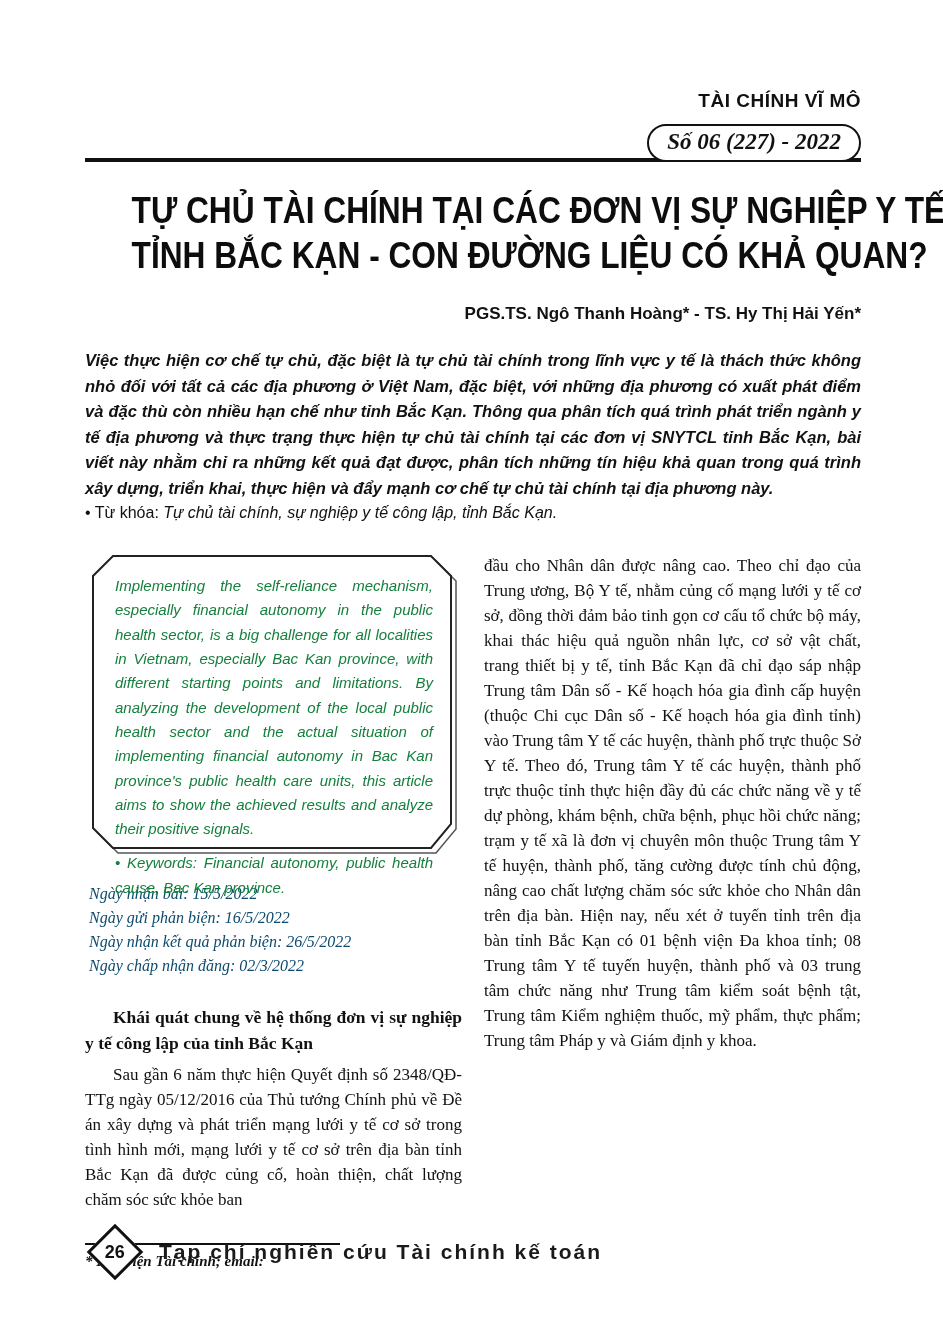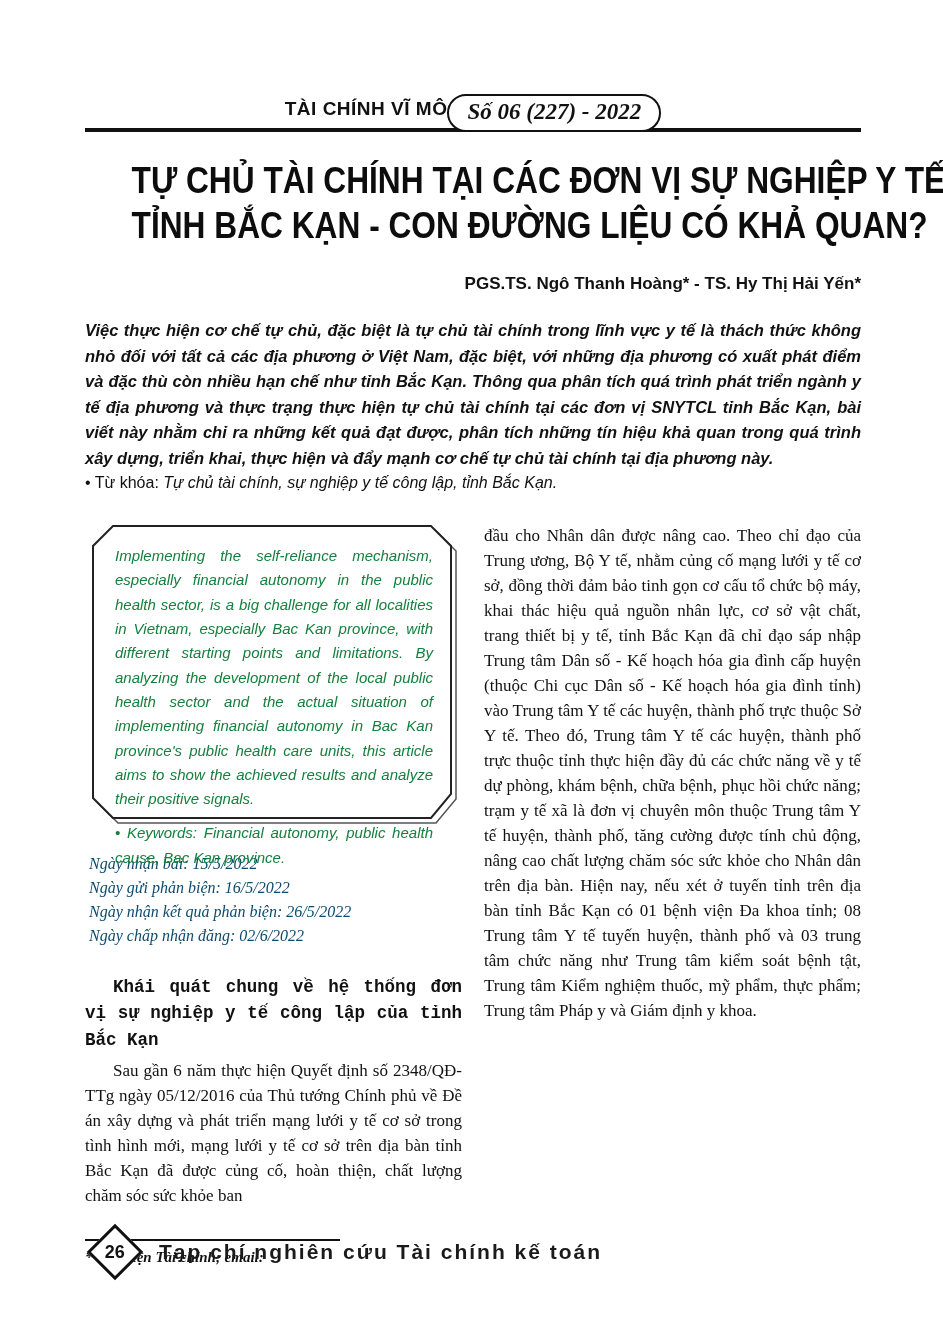--- a/index.html
+++ b/index.html
@@ -9,21 +9,21 @@
     width:943px; height:1333px;
     margin:0 auto;
     background:#ffffff;
     color:#111;
     font-family:"Liberation Serif", serif;
     overflow:hidden;
   }
   .content { position:absolute; left:85px; top:90px; width:776px; }
 
   
-  .header-row { display:flex; justify-content:center; align-items:flex-end; }
+  .header-row { display:flex; justify-content:flex-end; align-items:flex-end;flex-direction:column; }
   .section-label {
     font-family:"Liberation Sans", sans-serif;
     font-weight:700; font-size:19px; letter-spacing:.5px;
     padding-bottom:8px;
   }
   .issue-badge {
     font-family:"Liberation Serif", serif;
     font-weight:700; font-style:italic; font-size:23px;
     border:2.5px solid #111; border-radius:22px;
     padding:3px 18px 5px 18px;
@@ -74,21 +74,21 @@
 
   .dates {
     margin-top:26px; margin-left:4px;
     font-family:Liberation Serif, serif;
     font-style:italic; font-size:16px; line-height:1.5; color:#0c4a6e;
   }
 
   .section-heading {
     margin-top:26px;
     font-weight:700; font-size:17.5px; line-height:1.5;
-    text-align:justify; text-indent:28px;font-family:Liberation Mono, monospace;
+    text-align:justify; text-indent:28px;
   }
   .body-para {
     font-size:17px; line-height:1.47; text-align:justify;
   }
   .indent { text-indent:28px; }
   .col-left .body-para { margin-top:6px; }
   .col-right .body-para + .body-para { margin-top:2px; }
 
   
   .footnote-rule { width:255px; height:2.5px; background:#111; margin-top:30px; }
@@ -155,21 +155,21 @@
             <div class="kw2">
               <span>• Keywords: </span><span>Financial autonomy, public health cause, Bac Kan province.</span>
             </div>
           </div>
         </div>
 
         <div class="dates">
           <div>Ngày nhận bài: 15/5/2022</div>
           <div>Ngày gửi phản biện: 16/5/2022</div>
           <div>Ngày nhận kết quả phản biện: 26/5/2022</div>
-          <div>Ngày chấp nhận đăng: 02/6/2022</div>
+          <div>Ngày chấp nhận đăng: 02/3/2022</div>
         </div>
 
         <div class="section-heading">Khái quát chung về hệ thống đơn vị sự nghiệp y tế công lập của tỉnh Bắc Kạn</div>
 
         <p class="body-para indent">Sau gần 6 năm thực hiện Quyết định số 2348/QĐ-TTg ngày 05/12/2016 của Thủ tướng Chính phủ về Đề án xây dựng và phát triển mạng lưới y tế cơ sở trong tình hình mới, mạng lưới y tế cơ sở trên địa bàn tỉnh Bắc Kạn đã được củng cố, hoàn thiện, chất lượng chăm sóc sức khỏe ban</p>
       </div>
 
       <div class="col col-right">
         <p class="body-para">đầu cho Nhân dân được nâng cao. Theo chỉ đạo của Trung ương, Bộ Y tế, nhằm củng cố mạng lưới y tế cơ sở, đồng thời đảm bảo tinh gọn cơ cấu tổ chức bộ máy, khai thác hiệu quả nguồn nhân lực, cơ sở vật chất, trang thiết bị y tế, tỉnh Bắc Kạn đã chỉ đạo sáp nhập Trung tâm Dân số - Kế hoạch hóa gia đình cấp huyện (thuộc Chi cục Dân số - Kế hoạch hóa gia đình tỉnh) vào Trung tâm Y tế các huyện, thành phố trực thuộc Sở Y tế. Theo đó, Trung tâm Y tế các huyện, thành phố trực thuộc tỉnh thực hiện đầy đủ các chức năng về y tế dự phòng, khám bệnh, chữa bệnh, phục hồi chức năng; trạm y tế xã là đơn vị chuyên môn thuộc Trung tâm Y tế huyện, thành phố, tăng cường được tính chủ động, nâng cao chất lượng chăm sóc sức khỏe cho Nhân dân trên địa bàn. Hiện nay, nếu xét ở tuyến tỉnh trên địa bàn tỉnh Bắc Kạn có 01 bệnh viện Đa khoa tỉnh; 08 Trung tâm Y tế tuyến huyện, thành phố và 03 trung tâm chức năng như Trung tâm kiểm soát bệnh tật, Trung tâm Kiểm nghiệm thuốc, mỹ phẩm, thực phẩm; Trung tâm Pháp y và Giám định y khoa.</p>
       </div>

